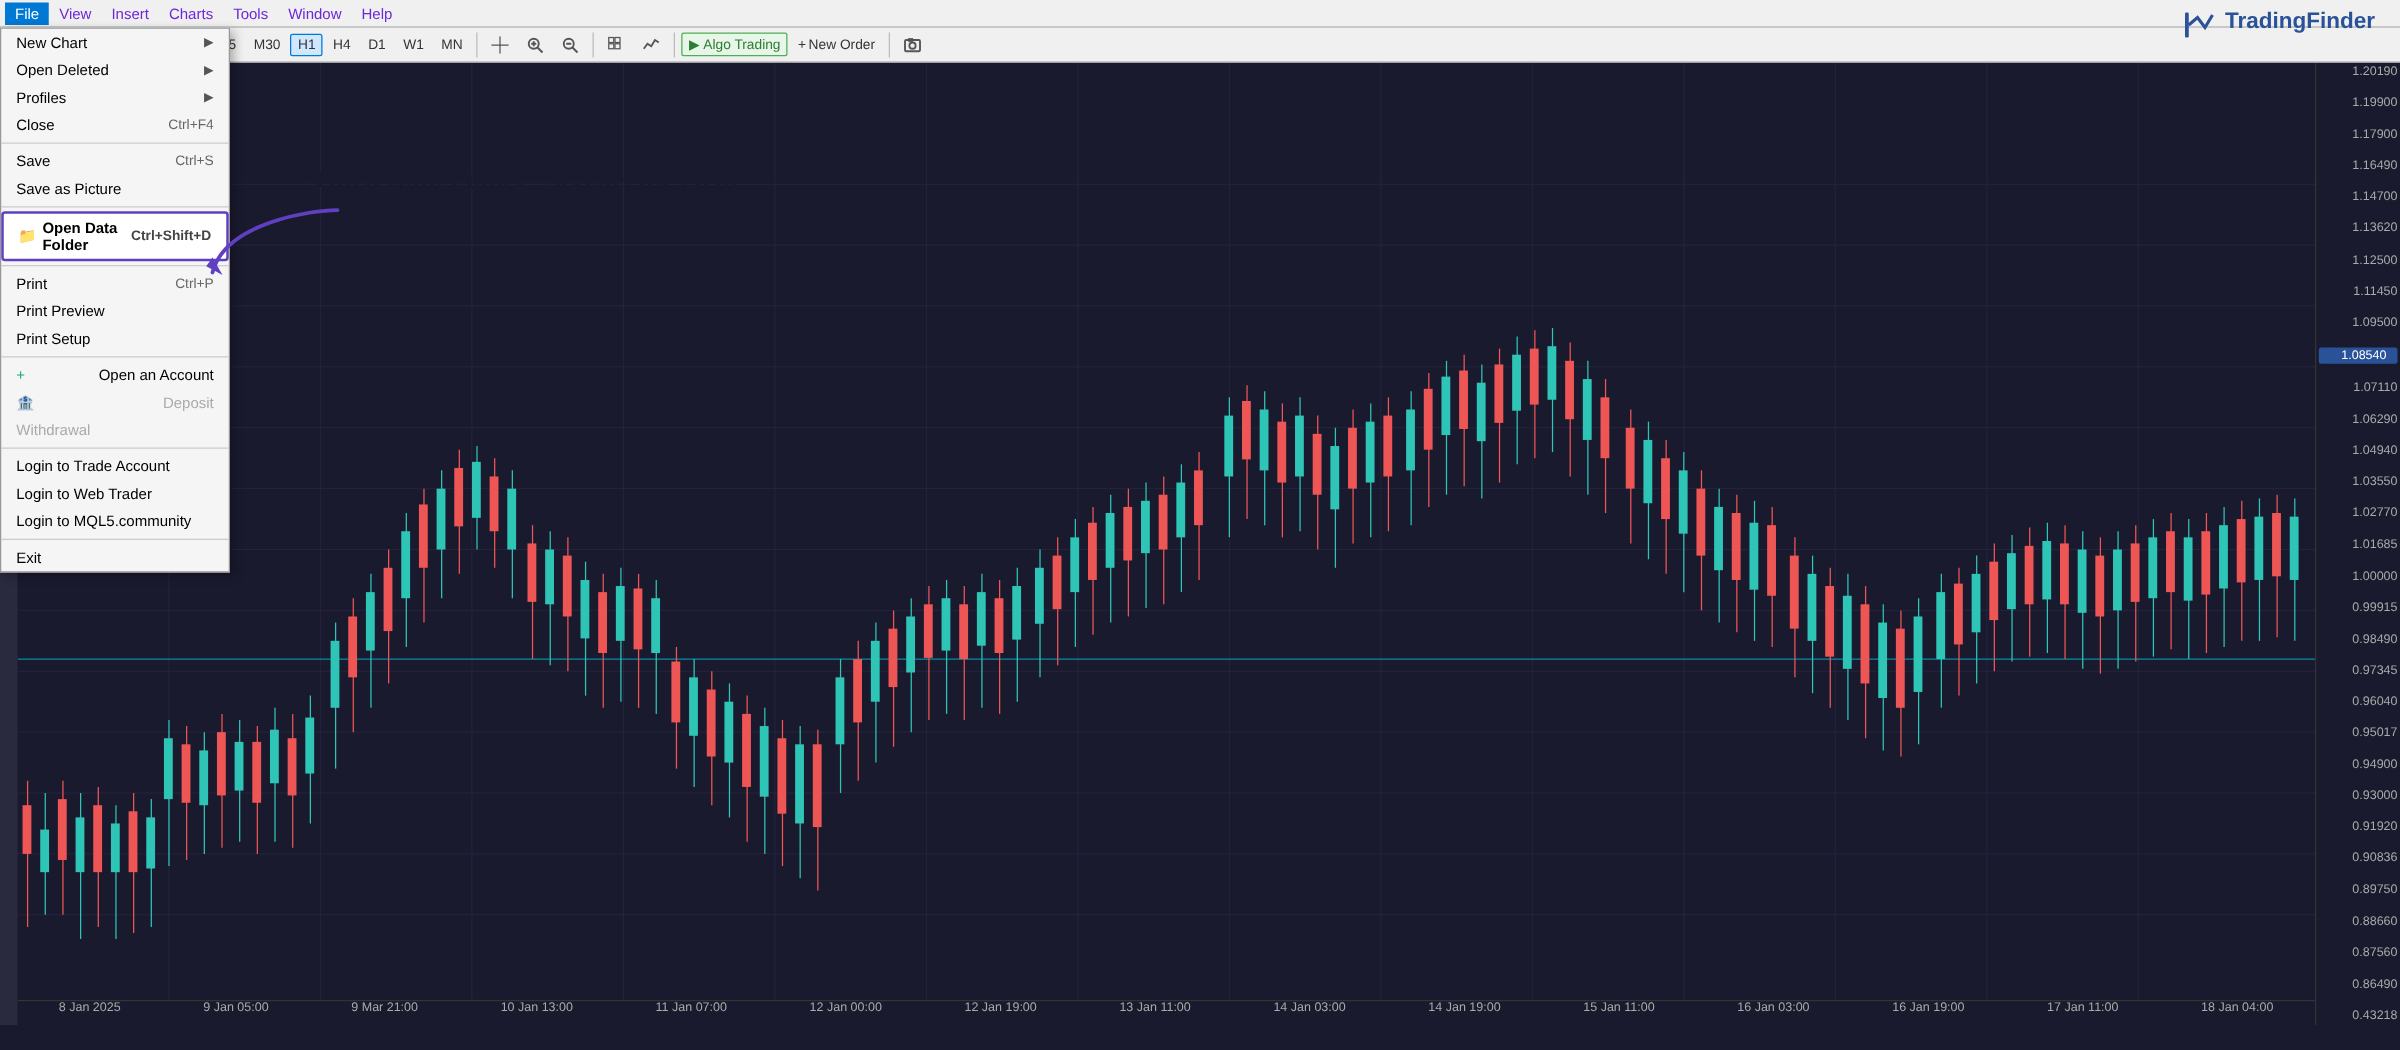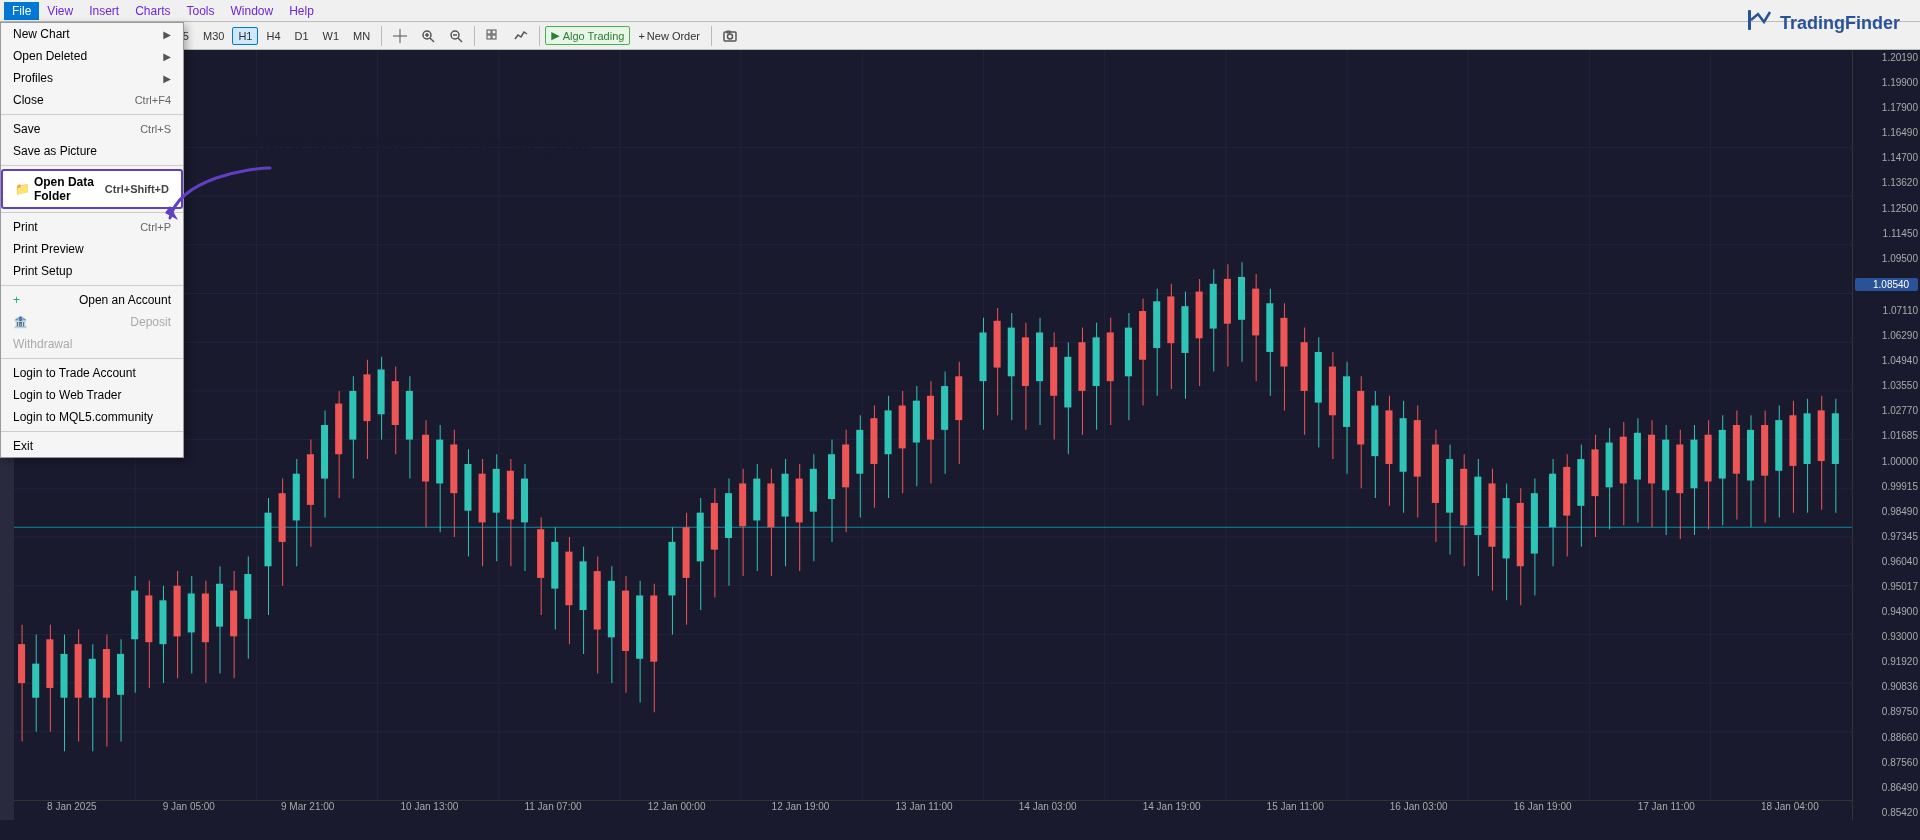--- a/index.html
+++ b/index.html
@@ -60,21 +60,21 @@
     .tb-btn.active { background: #d0e8ff; border-color: #0078d4; }
     .tb-separator { width: 1px; height: 20px; background: #bbb; margin: 0 3px; }
 
     
     #logo {
       position: absolute;
       top: 6px;
       right: 20px;
       z-index: 200;
       display: flex;
-      align-items: flex-end;
+      align-items: flex-start;
       gap: 6px;
     }
     #logo-icon {
       width: 28px;
       height: 28px;
     }
     #logo-text {
       font-size: 18px;
       font-weight: bold;
       color: #2a5298;
@@ -680,21 +680,21 @@
     <div class="price-label">0.96040</div>
     <div class="price-label">0.95017</div>
     <div class="price-label">0.94900</div>
     <div class="price-label">0.93000</div>
     <div class="price-label">0.91920</div>
     <div class="price-label">0.90836</div>
     <div class="price-label">0.89750</div>
     <div class="price-label">0.88660</div>
     <div class="price-label">0.87560</div>
     <div class="price-label">0.86490</div>
-    <div class="price-label">0.85420</div>
+    <div class="price-label">0.43218</div>
   </div>
 
   <div id="time-axis">
     <div class="time-label">8 Jan 2025</div>
     <div class="time-label">9 Jan 05:00</div>
     <div class="time-label">9 Mar 21:00</div>
     <div class="time-label">10 Jan 13:00</div>
     <div class="time-label">11 Jan 07:00</div>
     <div class="time-label">12 Jan 00:00</div>
     <div class="time-label">12 Jan 19:00</div>

